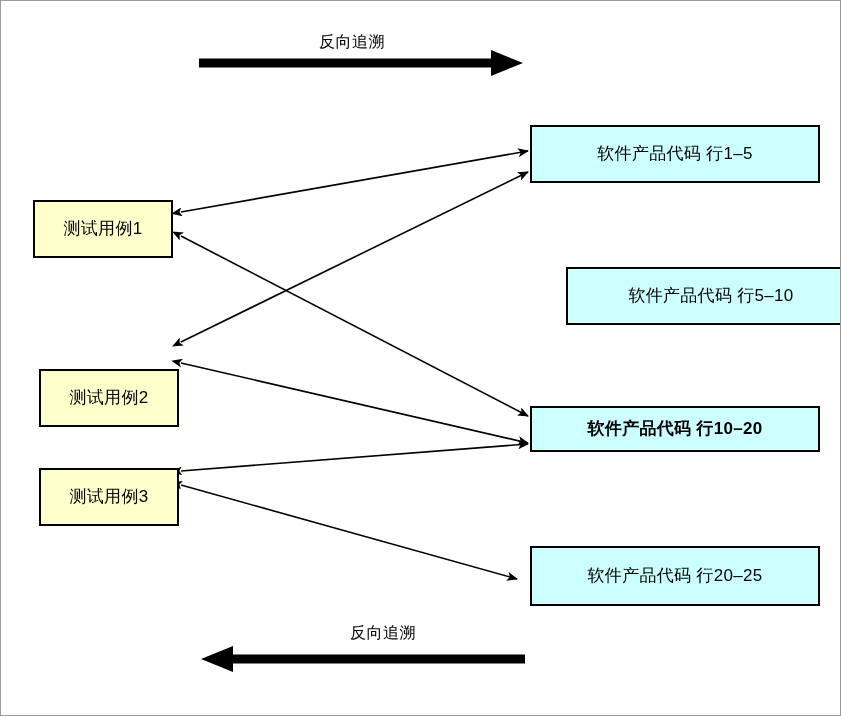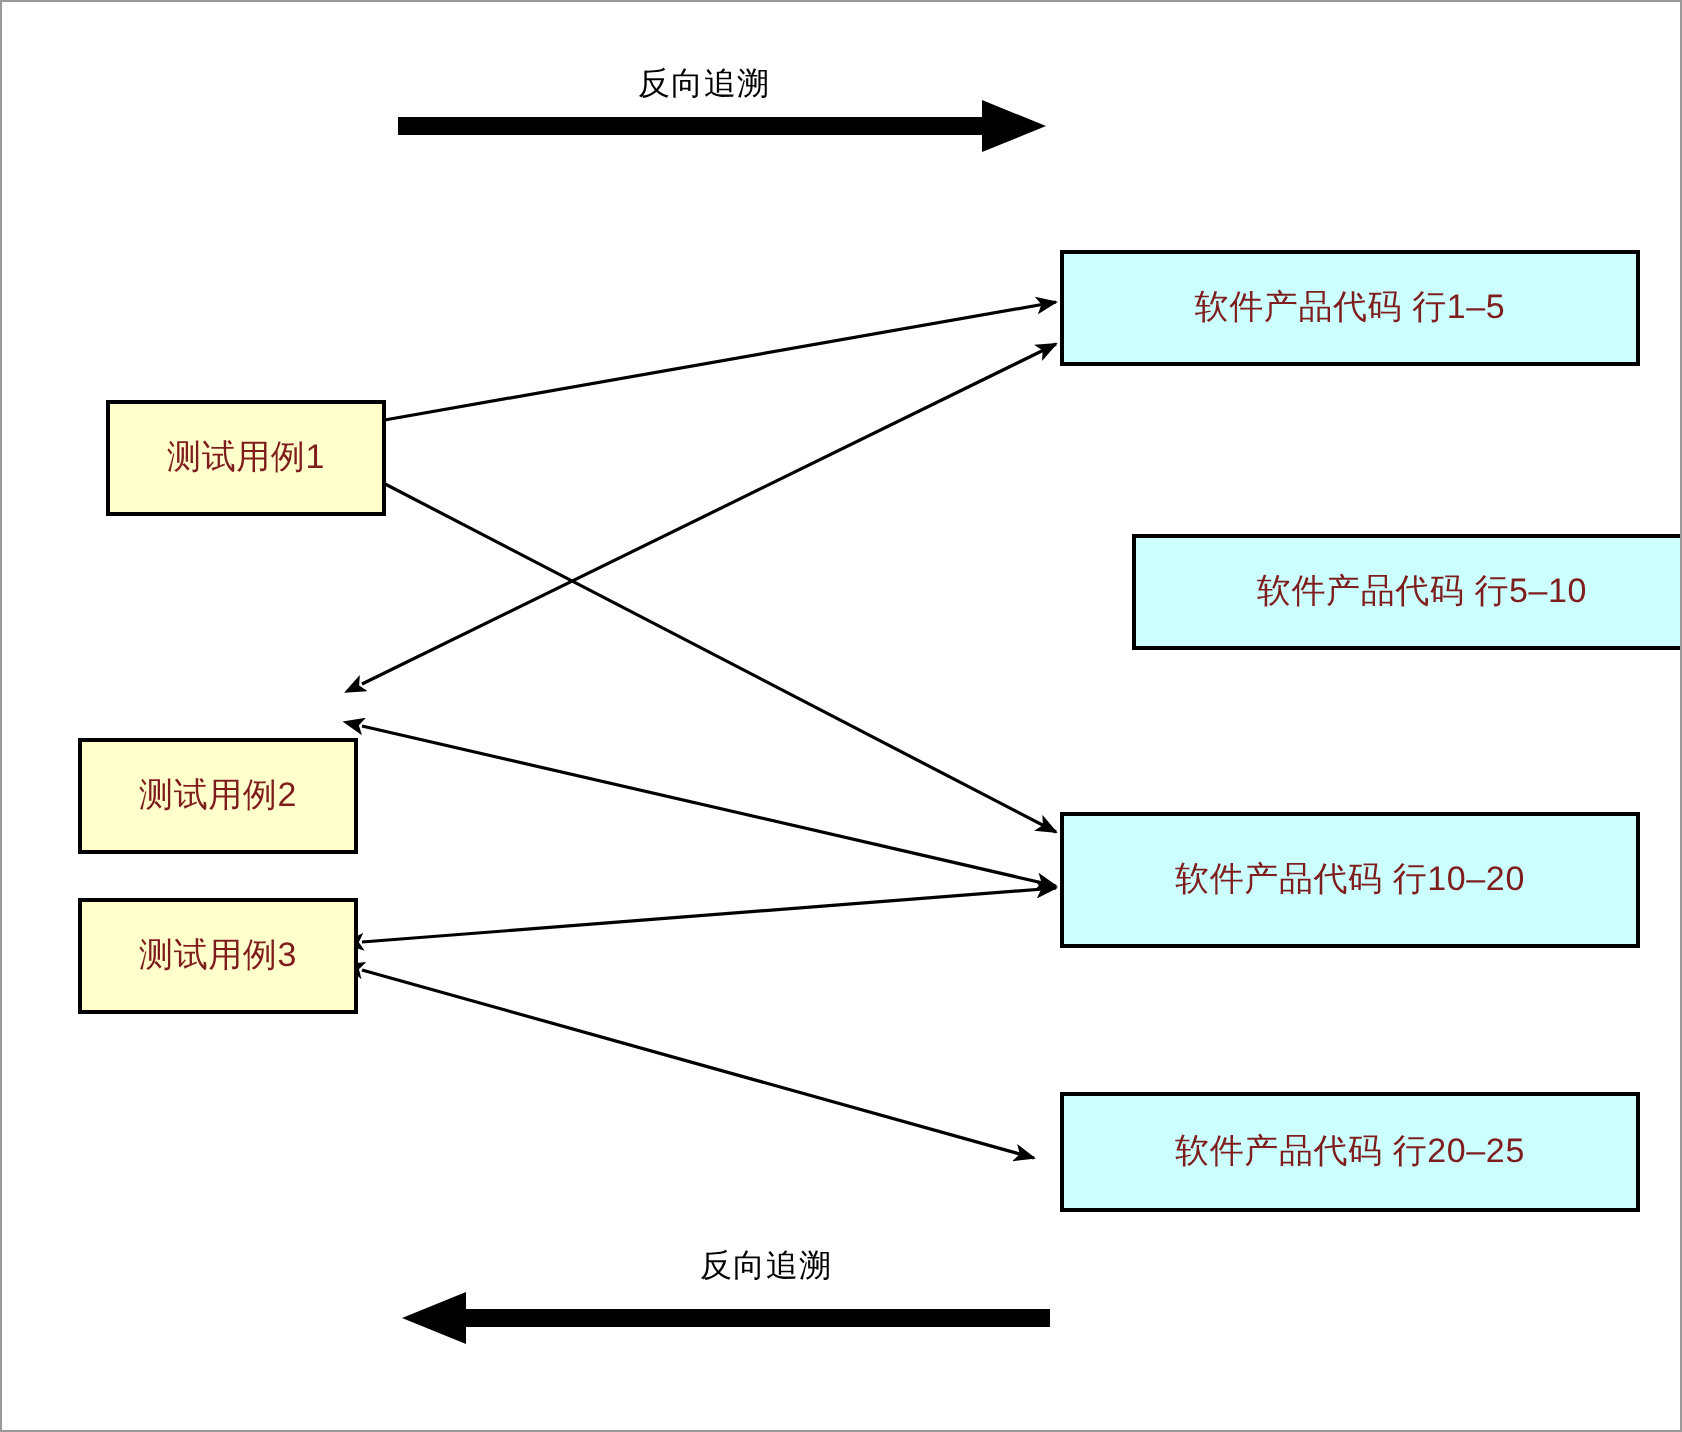--- a/index.html
+++ b/index.html
@@ -29,21 +29,21 @@
     pointer-events: none;
   }
   .node {
     position: absolute;
     box-sizing: border-box;
     border: 2px solid #000000;
     display: flex;
     align-items: center;
     justify-content: center;
     font-size: 17px;
-    color: #7f1d1d;
+    color: #000000;
     line-height: 1.2;
     letter-spacing: 0.3px;
     white-space: nowrap;
     z-index: 3;
   }
   .node.testcase {
     background: #ffffcc;
   }
   .node.code {
     background: #ccffff;
@@ -84,36 +84,36 @@
         <path d="M 198 57.5 L 490 57.5 L 490 49 L 522 62 L 490 75 L 490 66.5 L 198 66.5 Z" fill="#000000"></path>
         <path d="M 524 653.5 L 232 653.5 L 232 645 L 200 658 L 232 671 L 232 662.5 L 524 662.5 Z" fill="#000000"></path>
       </g>
   </svg>
 
   <div class="band-label" style="left:318px; top:31px;">反向追溯</div>
 
   <div class="band-label" style="left:314px; top:622px;margin-left:35px;">反向追溯</div>
 
   <div id="node-layer">
-      <div class="node testcase" style="left: 52px; top: 199px; width: 140px; height: 58px;">
+      <div class="node testcase" style="left: 32px; top: 199px; width: 140px; height: 58px;">
         <span>测试用例1</span>
       </div>
       <div class="node testcase" style="left: 38px; top: 328px; width: 140px; height: 58px; margin-top: 40px;">
         <span>测试用例2</span>
       </div>
-      <div class="node testcase" style="left: 38px; top: 448px; width: 140px; height: 58px;">
+      <div class="node testcase" style="left: 38px; top: 467px; width: 140px; height: 58px;">
         <span>测试用例3</span>
       </div>
       <div class="node code" style="left: 529px; top: 124px; width: 290px; height: 58px;">
         <span>软件产品代码 行1–5</span>
       </div>
       <div class="node code" style="left: 529px; top: 266px; width: 290px; height: 58px; margin-left: 36px;">
         <span>软件产品代码 行5–10</span>
       </div>
-      <div class="node code" style="left: 529px; top: 405px; width: 290px; height: 68px;">
+      <div class="node code" style="left: 529px; top: 405px; width: 290px; height: 46px; font-weight: bold;">
         <span>软件产品代码 行10–20</span>
       </div>
       <div class="node code" style="left: 529px; top: 545px; width: 290px; height: 60px;">
         <span>软件产品代码 行20–25</span>
       </div>
     </div>
 
 </div>
 
 </body></html>

